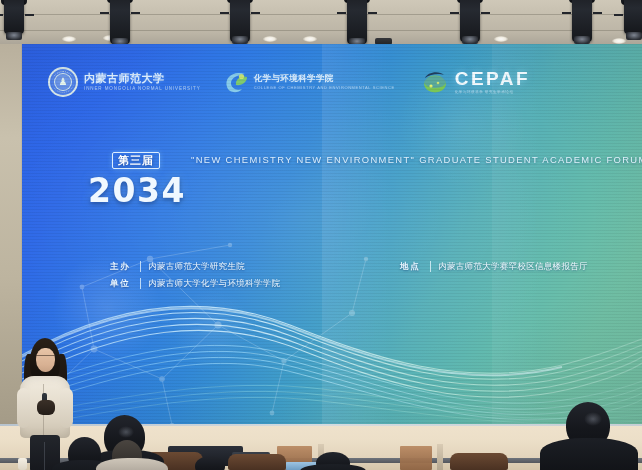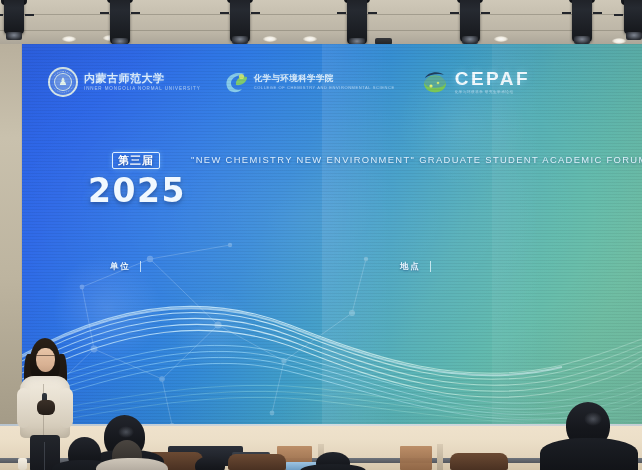--- a/index.html
+++ b/index.html
@@ -536,38 +536,45 @@
 
     </div>
 
     <div class="vignette"></div>
     <div class="scan"></div>
   </div>
 
   <div class="titleblock">
     <div class="left-col">
       <div class="badge">第三届</div>
-      <div class="year">2025</div>
+      <div class="year">2034</div>
     </div>
     <div class="main-col">
       <div class="en-title">"NEW CHEMISTRY NEW ENVIRONMENT" GRADUATE STUDENT ACADEMIC FORUM</div>
     </div>
   </div>
 
   <div class="info left">
     <div class="inforow">
+      <span class="lbl">主办</span>
+      <span class="sep"></span>
+      <span class="val">内蒙古师范大学研究生院</span>
+    </div>
+    <div class="inforow">
       <span class="lbl">单位</span>
       <span class="sep"></span>
+      <span class="val">内蒙古师大学化学与环境科学学院</span>
     </div>
   </div>
 
   <div class="info right">
     <div class="inforow">
       <span class="lbl">地点</span>
       <span class="sep"></span>
+      <span class="val">内蒙古师范大学赛罕校区信息楼报告厅</span>
     </div>
   </div>
 
   <div class="apron">
     <div class="edge"></div>
     <div class="rail"></div>
   </div>
 
   <div class="deskrow">
     <div class="desk-dark" style="left:168px; top:14px; width:75px;"></div>

